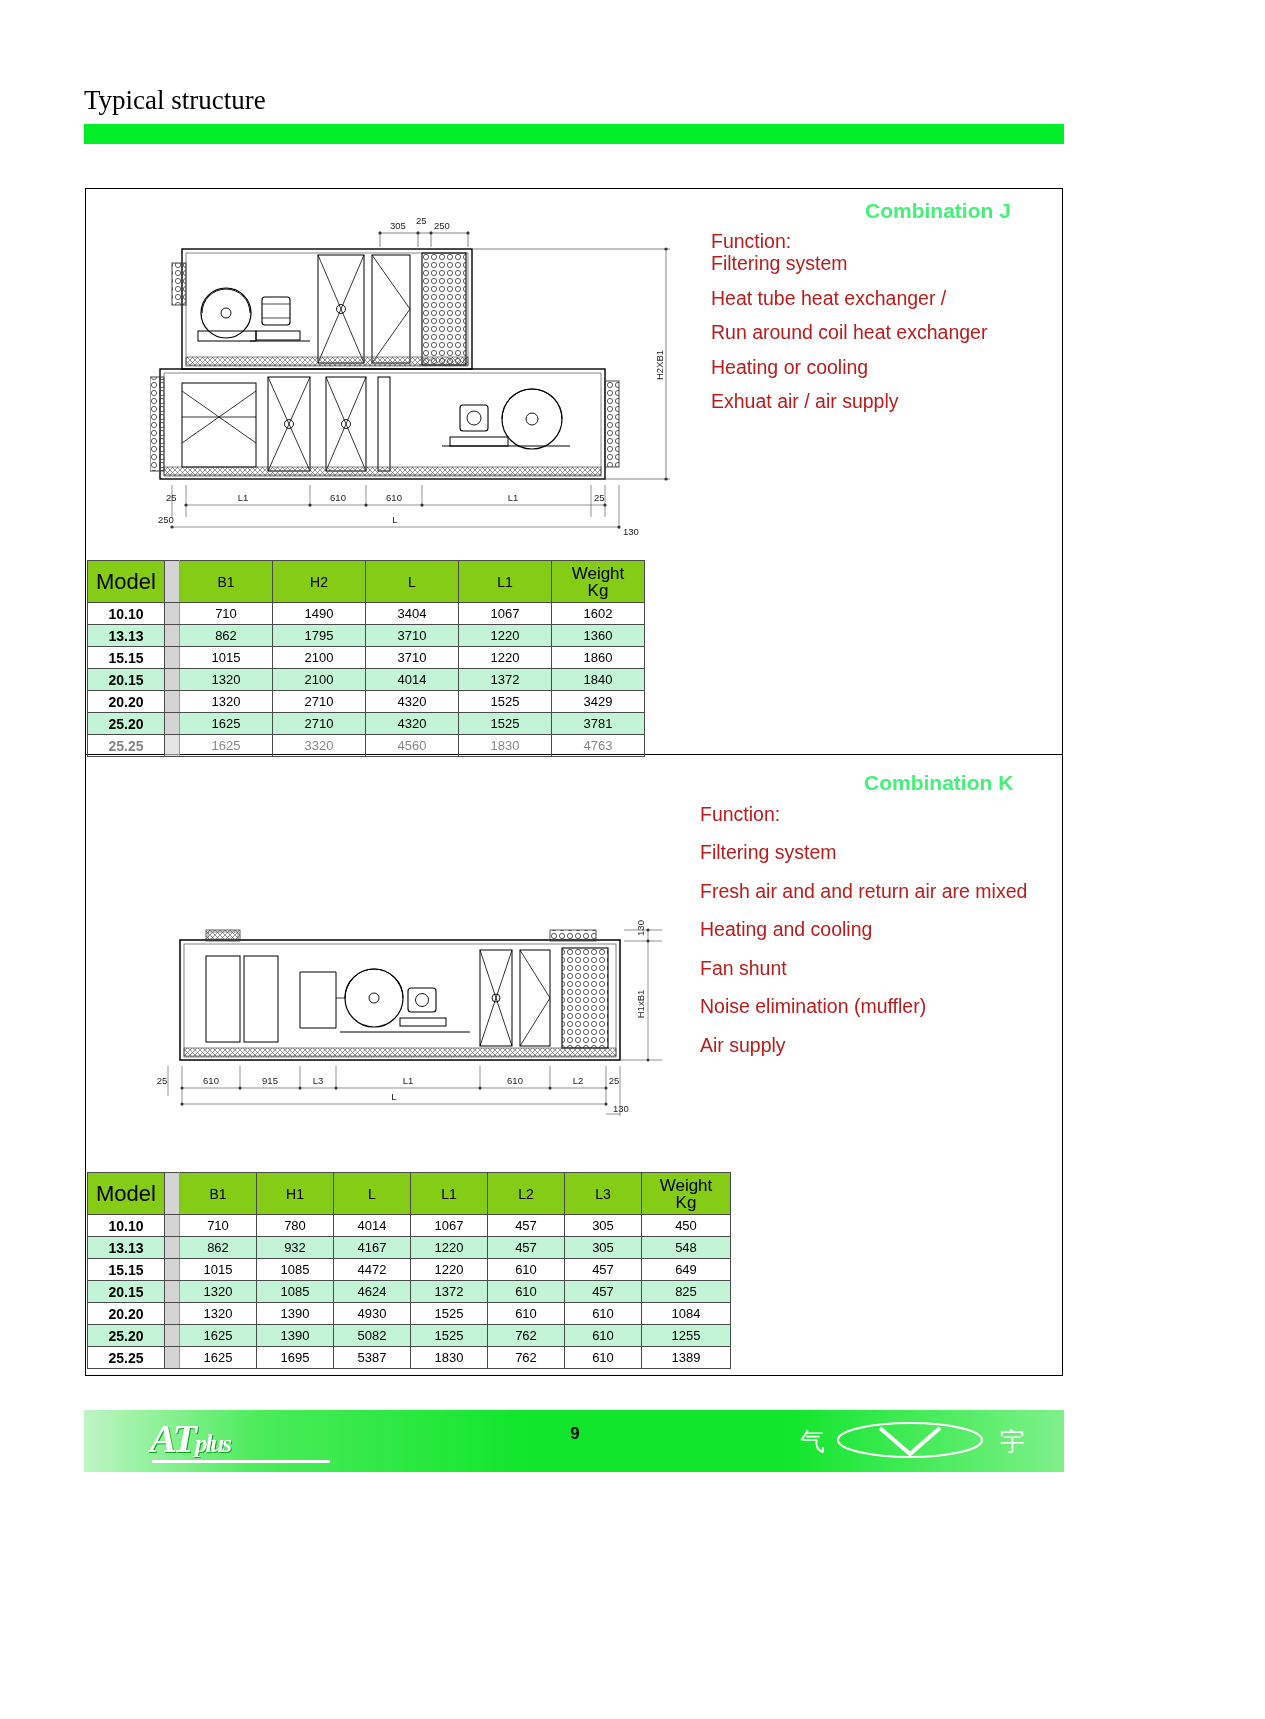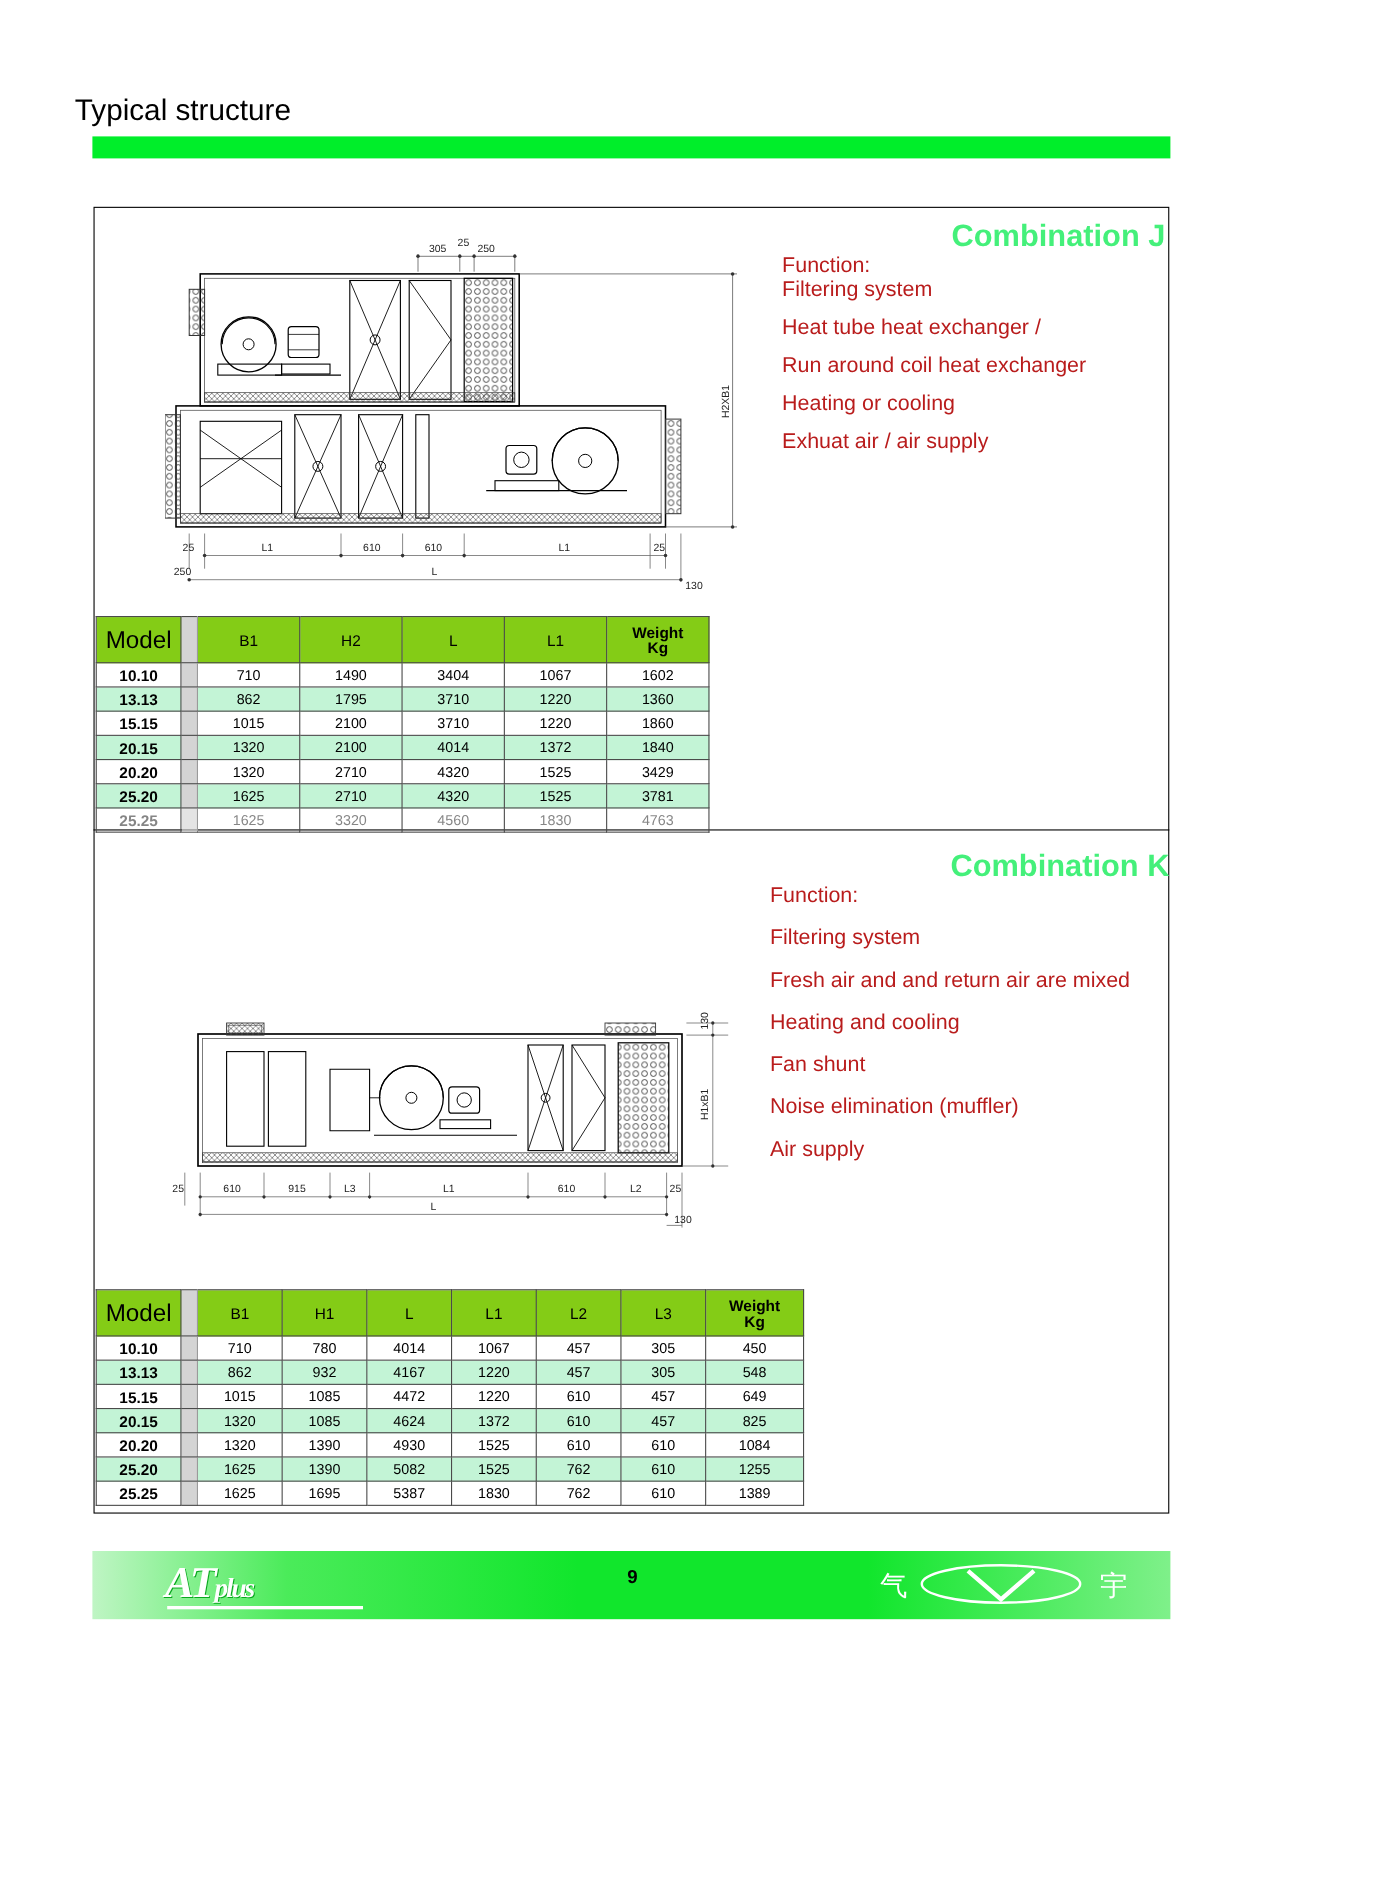--- a/index.html
+++ b/index.html
@@ -7,22 +7,22 @@
     width:1265px; height:1719px;
     background:#ffffff;
     font-family:"Liberation Sans", sans-serif;
     position:relative;
     overflow:hidden;
   }
   .page { position:absolute; inset:0; }
 
   
   .page-title {
-    position:absolute; left:68px; top:85px;
-    font-size:27px; color:#000; letter-spacing:0px;
+    position:absolute; left:84px; top:85px;
+    font-size:27px; color:#000; letter-spacing:0px;font-family:Liberation Serif, serif;
   }
   .title-bar {
     position:absolute; left:84px; top:124px;
     width:980px; height:20px;
     background:#00ee2a;
   }
 
   
   .frame {
     position:absolute; left:85px; top:188px;
@@ -31,21 +31,21 @@
     box-sizing:border-box;
   }
   .frame-divider {
     position:absolute; left:85px; top:754px;
     width:978px; height:0; border-top:1px solid #000;
   }
 
   
   .combo-label {
     position:absolute;
-    color:#44f07a; font-size:28px; font-weight:bold;
+    color:#44f07a; font-size:21px; font-weight:bold;
   }
   #combo-j-label { left:865px; top:199px; }
   #combo-k-label { left:864px; top:771px; }
 
   
   .func-block { position:absolute; font-size:19.5px; color:#b91c1c; line-height:1.05; }
   #func-j { left:711px; top:231px; width:345px; }
   #func-k { left:700px; top:804px; width:360px; }
   .func-block .fl { margin-bottom:14px; white-space:nowrap; }
   .func-block .fl.tight { margin-bottom:2px; }
@@ -80,21 +80,21 @@
   table.spec thead th {
     background:#84cc16;
     height:41px;
     font-size:14px;
   }
   table.spec thead th.model-h {
     font-size:22px;
     width:76px;
   }
   table.spec thead th.weight-h {
-    font-size:14px; font-weight:bold; line-height:1.0;
+    font-size:17px; font-weight:normal; line-height:1.0;
   }
   table.spec .sepcol {
     background:#d4d4d4;
     border-top:1px solid #4a4a4a;
     border-bottom:1px solid #4a4a4a;
     border-left:1px solid #9a9a9a;
     border-right:1px solid #9a9a9a;
     width:14px;
   }
   table.spec td.model {

